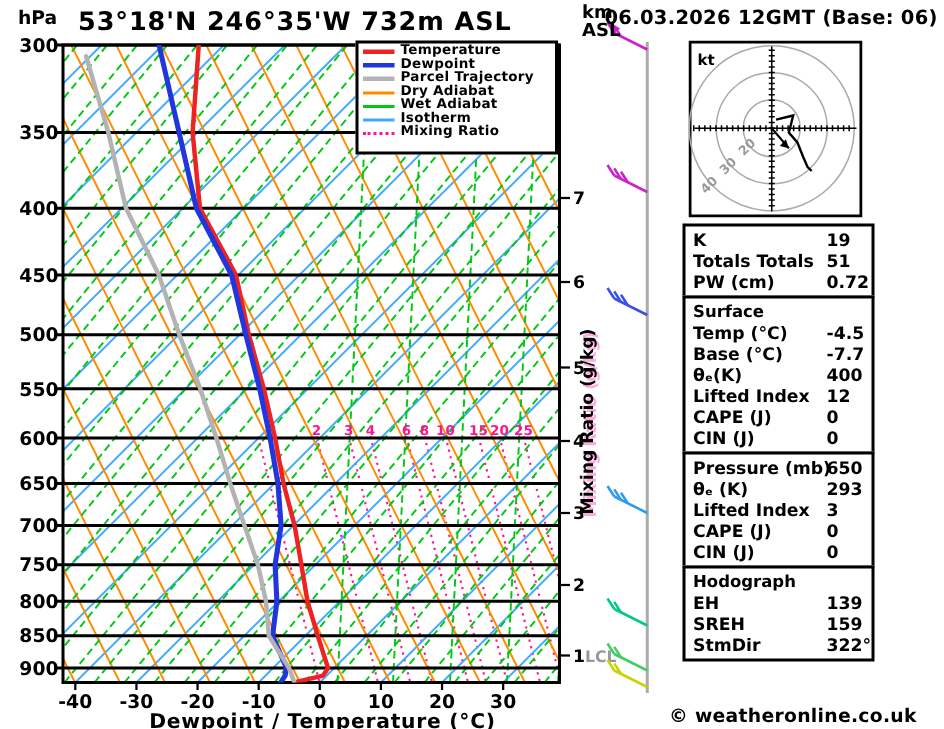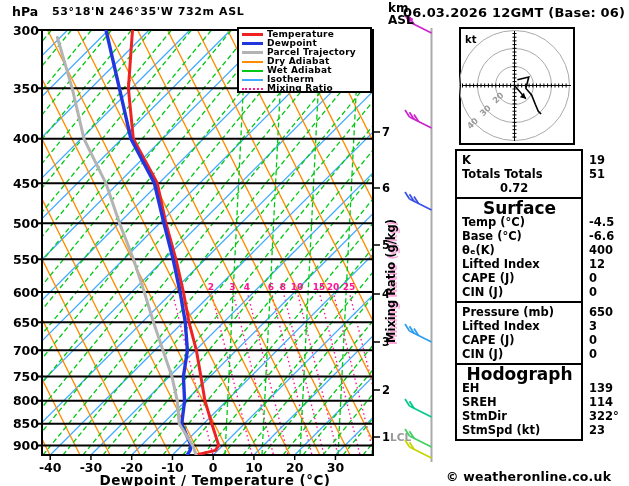--- a/index.html
+++ b/index.html
@@ -5,43 +5,43 @@
   * { box-sizing: border-box; margin: 0; padding: 0; }
   html,body { background:#fff; }
   #stage {
     position: relative; width: 629px; height: 486px; background: #fff;
     font-family: "DejaVu Sans", "Liberation Sans", sans-serif;
     font-weight: bold; color: #000; overflow: hidden;
   }
   .abs { position: absolute; }
   #chart-svg, #hodo-wrap svg { display: block; }
   #legend {
-    left: 237px; top: 27px; width: 135px; height: 66px;
+    left: 237px; top: 27px; width: 135px; height: 76px;
     border: 2px solid #000; background: #fff; padding: 1px 0 0 3px;
     z-index: 5;
   }
   .legend-row { display: flex; align-items: center; height: 9px; }
   .legend-line { width: 21px; margin-right: 4px; border-top-style: solid; }
   .legend-label { font-size: 9px; line-height: 9px; white-space: nowrap; letter-spacing: 0.2px; }
   #hdr-hpa   { left: 12px;  top: 4px;  font-size: 12.5px; }
-  #hdr-title { left: 52px;  top: 5px;  font-size: 11px; letter-spacing: 0.6px; }
+  #hdr-title { left: 52px;  top: 5px;  font-size: 17px; letter-spacing: 0.6px; }
   #hdr-km    { left: 388px; top: 2px;  font-size: 12px; line-height: 12px; }
   #hdr-date  { left: 403px; top: 5px;  font-size: 13px; letter-spacing: 0.2px; white-space: nowrap; }
   #mix-axis-wrap { left: 391px; top: 281px; width: 0; height: 0; }
   #mix-axis-label {
     position: absolute; white-space: nowrap; font-size: 11.5px;
     transform: translate(-50%,-50%) rotate(-90deg);
     text-shadow: -2px 2px 0 #ffaadd;
   }
   #stats { left: 455px; top: 151px; width: 128px; }
   .stat-box { border: 2px solid #000; background: #fff; padding: 2px 4px 2px 5px; margin-top: -2px; }
-  .stat-header { text-align: center; font-size: 17px; line-height: 14px; }
+  .stat-header { font-size: 11px; line-height: 14px; }
   .stat-row { display: flex; font-size: 11.5px; line-height: 14px; white-space: nowrap; }
   .stat-label { width: 89px; flex: none; }
-  .stat-value { flex: none; margin-left: 38px; }
+  .stat-value { flex: none; }
   #footer { left: 446px; top: 469px; font-size: 12.5px; letter-spacing: 0.2px; }
   #hodo-wrap { left: 459px; top: 27px; }
 </style>
 </head>
 <body>
 
 <div id="stage">
 
   <svg id="chart-svg" class="abs" width="629" height="486" viewBox="0 0 629 486" style="left:0;top:0;">
       <defs>
@@ -396,32 +396,33 @@
       <div class="stat-box">
         <div class="stat-row">
           <span class="stat-label">K</span>
           <span class="stat-value">19</span>
         </div>
         <div class="stat-row">
           <span class="stat-label">Totals Totals</span>
           <span class="stat-value">51</span>
         </div>
         <div class="stat-row">
+          <span class="stat-label">PW (cm)</span>
           <span class="stat-value">0.72</span>
         </div>
       </div>
       <div class="stat-box">
         <div class="stat-header">Surface</div>
         <div class="stat-row">
           <span class="stat-label">Temp (°C)</span>
           <span class="stat-value">-4.5</span>
         </div>
         <div class="stat-row">
           <span class="stat-label">Base (°C)</span>
-          <span class="stat-value">-6.6</span>
+          <span class="stat-value">-7.7</span>
         </div>
         <div class="stat-row">
           <span class="stat-label">θₑ(K)</span>
           <span class="stat-value">400</span>
         </div>
         <div class="stat-row">
           <span class="stat-label">Lifted Index</span>
           <span class="stat-value">12</span>
         </div>
         <div class="stat-row">
@@ -432,48 +433,48 @@
           <span class="stat-label">CIN (J)</span>
           <span class="stat-value">0</span>
         </div>
       </div>
       <div class="stat-box">
         <div class="stat-row">
           <span class="stat-label">Pressure (mb)</span>
           <span class="stat-value">650</span>
         </div>
         <div class="stat-row">
+          <span class="stat-label">θₑ (K)</span>
+          <span class="stat-value">293</span>
+        </div>
+        <div class="stat-row">
           <span class="stat-label">Lifted Index</span>
           <span class="stat-value">3</span>
         </div>
         <div class="stat-row">
           <span class="stat-label">CAPE (J)</span>
           <span class="stat-value">0</span>
         </div>
         <div class="stat-row">
           <span class="stat-label">CIN (J)</span>
           <span class="stat-value">0</span>
         </div>
       </div>
       <div class="stat-box">
         <div class="stat-header">Hodograph</div>
         <div class="stat-row">
           <span class="stat-label">EH</span>
           <span class="stat-value">139</span>
         </div>
         <div class="stat-row">
           <span class="stat-label">SREH</span>
-          <span class="stat-value">114</span>
+          <span class="stat-value">159</span>
         </div>
         <div class="stat-row">
           <span class="stat-label">StmDir</span>
           <span class="stat-value">322°</span>
         </div>
-        <div class="stat-row">
-          <span class="stat-label">StmSpd (kt)</span>
-          <span class="stat-value">23</span>
-        </div>
       </div>
     </div>
 
   <div class="abs" id="footer">© weatheronline.co.uk</div>
 
 </div>
 
 </body></html>

